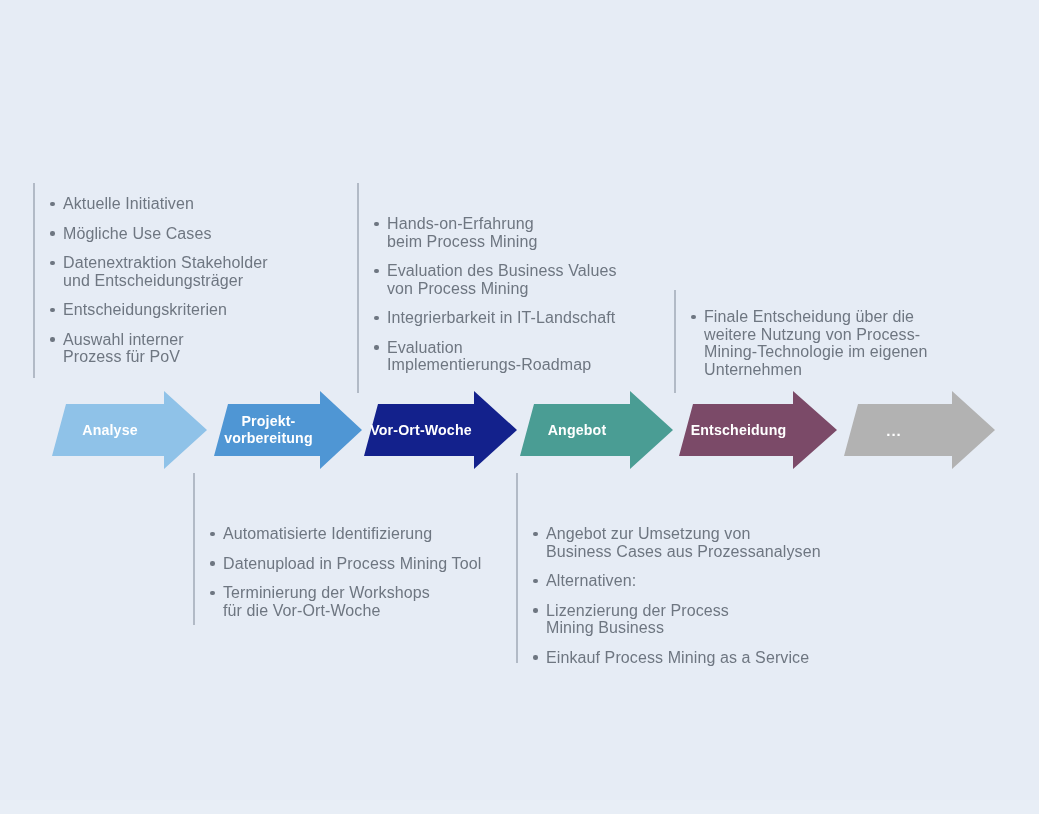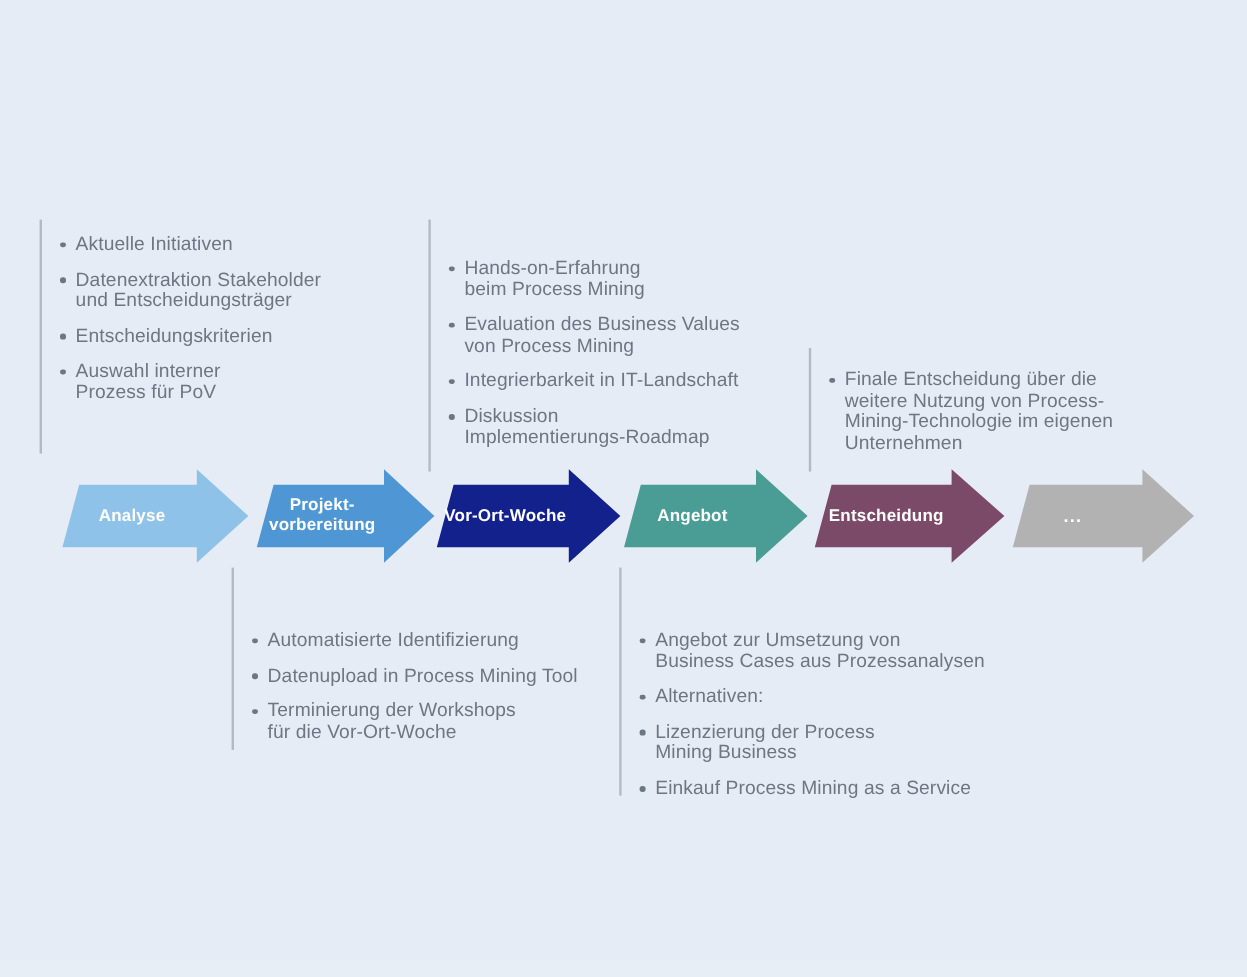--- a/index.html
+++ b/index.html
@@ -117,37 +117,38 @@
 </style>
 </head>
 <body>
 
 <div id="stage">
 
   <div class="bullet-group" style="left:33px; top:183px; width:300px; height:195px;">
     <div class="rule"></div>
     <ul class="bullets" style="top:12px;">
       <li>Aktuelle Initiativen</li>
+      <li>Mögliche Use Cases</li>
       <li>Datenextraktion Stakeholder
 und Entscheidungsträger</li>
       <li>Entscheidungskriterien</li>
       <li>Auswahl interner
 Prozess für PoV</li>
     </ul>
   </div>
 
   <div class="bullet-group" style="left:357px; top:183px; width:300px; height:210px;">
     <div class="rule"></div>
     <ul class="bullets" style="top:12px;margin-top:20px;">
       <li>Hands-on-Erfahrung
 beim Process Mining</li>
       <li>Evaluation des Business Values
 von Process Mining</li>
       <li>Integrierbarkeit in IT-Landschaft</li>
-      <li>Diskussion
+      <li>Evaluation
 Implementierungs-Roadmap</li>
     </ul>
   </div>
 
   <div class="bullet-group" style="left:674px; top:290px; width:300px; height:103px;">
     <div class="rule"></div>
     <ul class="bullets" style="top:18px;">
       <li>Finale Entscheidung über die
 weitere Nutzung von Process-
 Mining-Technologie im eigenen

